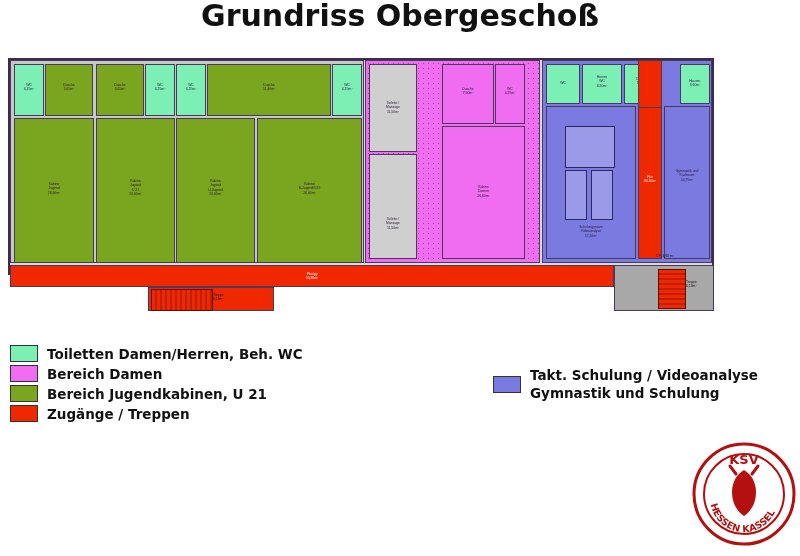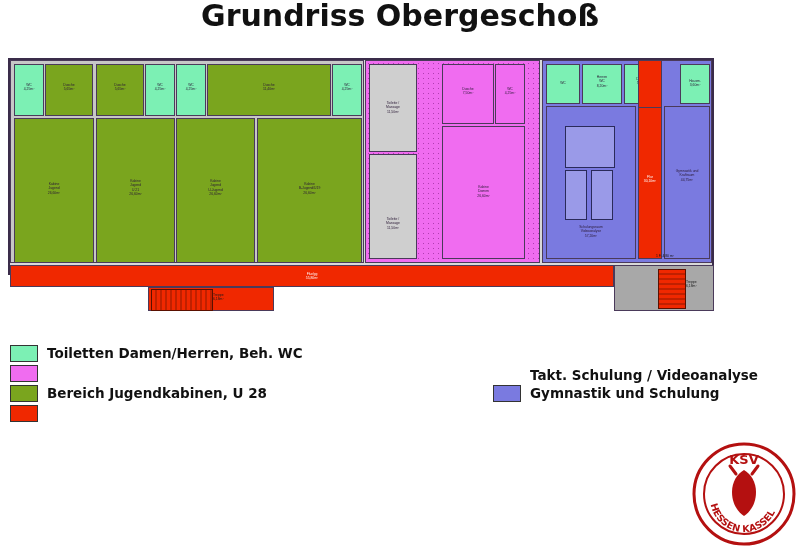--- a/index.html
+++ b/index.html
@@ -38,24 +38,24 @@
   .hatch-v{
     background:repeating-linear-gradient(0deg,#f02800 0 3px,#c02000 3px 5px);
   }
   .dots{
     background-image:radial-gradient(#b03cb0 0.6px,transparent 0.7px);
     background-size:5px 5px;
   }
 
   
   .legend{position:absolute;left:10px;top:345px;}
-  .lrow{display:flex;margin-bottom:3px;}
+  .lrow{display:flex;align-items:center;margin-bottom:3px;}
   .sw{width:26px;height:15px;margin-right:9px;border:1px solid #333;}
   .ltxt{font-size:13.5px;font-weight:bold;color:#111;font-family:"DejaVu Sans",sans-serif;}
-  .legend2{position:absolute;left:493px;top:366px;display:flex;align-items:flex-end;}
+  .legend2{position:absolute;left:493px;top:366px;display:flex;align-items:center;}
   .legend2 .sw{margin-top:1px;}
   .l2txt{font-size:13.5px;font-weight:bold;color:#111;line-height:1.35;font-family:"DejaVu Sans",sans-serif;}
 
   
   .logo{position:absolute;right:2px;bottom:8px;width:108px;height:108px;}
   .logo svg{display:block;}
 </style>
 </head>
 <body>
 
@@ -205,27 +205,29 @@
 
 </div>
 
 <div class="legend">
   <div class="lrow">
     <span class="sw" style="background:#7cf0b4;"></span>
     <span class="ltxt">Toiletten Damen/Herren, Beh. WC</span>
   </div>
   <div class="lrow">
     <span class="sw" style="background:#f06cf0;"></span>
+    <span class="ltxt">Bereich Damen</span>
   </div>
   <div class="lrow">
     <span class="sw" style="background:#7aa51e;"></span>
-    <span class="ltxt">Bereich Jugendkabinen, U 28</span>
+    <span class="ltxt">Bereich Jugendkabinen, U 21</span>
   </div>
   <div class="lrow">
     <span class="sw" style="background:#f02800;"></span>
+    <span class="ltxt">Zugänge / Treppen</span>
   </div>
 </div>
 
 <div class="legend2">
   <span class="sw" style="background:#7a7ae0;"></span>
   <span>
     <div class="l2txt">Takt. Schulung / Videoanalyse</div>
     <div class="l2txt">Gymnastik und Schulung</div>
   </span>
 </div>

